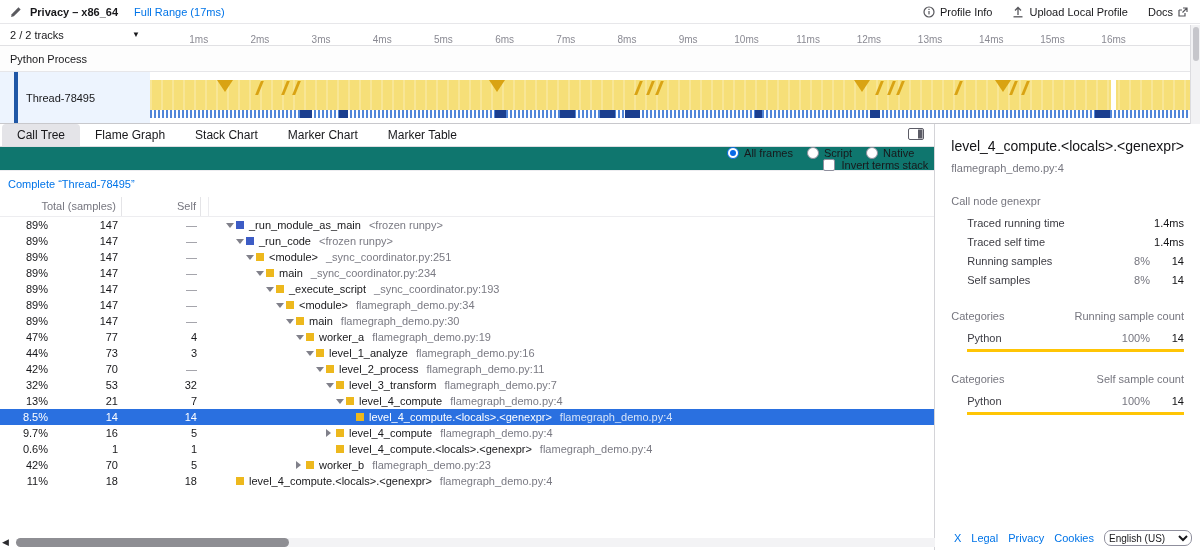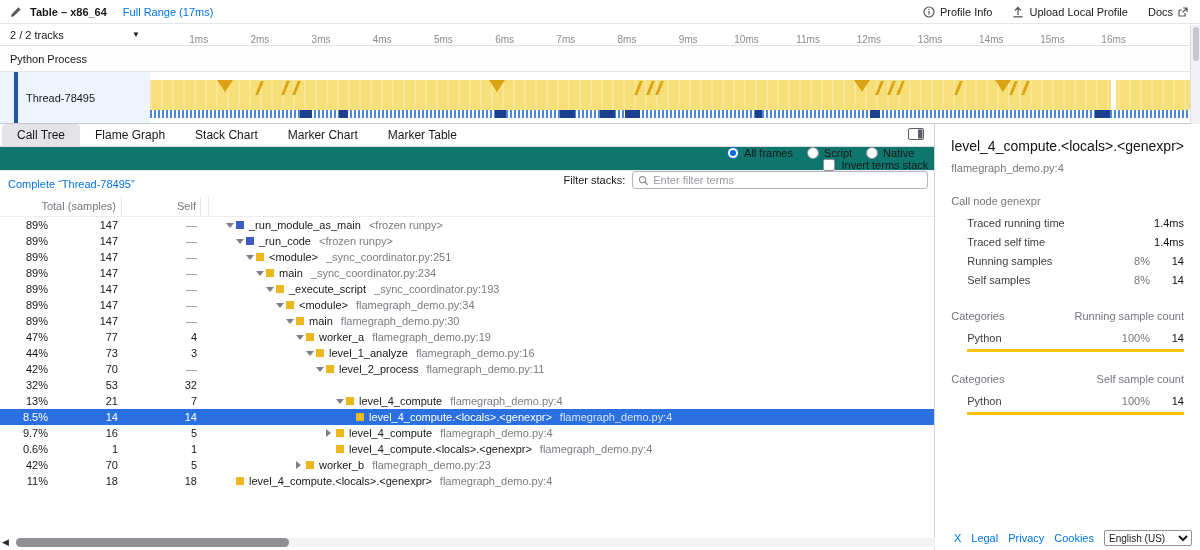--- a/index.html
+++ b/index.html
@@ -104,35 +104,35 @@
   .sb-section { margin-top:21px; display:flex; justify-content:space-between; color:#76767f; }
   .sb-rows { margin-top:6px; }
   .sb-row { display:flex; align-items:center; height:19px; padding-left:16px; }
   .sb-label { flex:1; color:#3c3c43; }
   .sb-pct { width:44px; text-align:right; color:#76767f; }
   .sb-val { width:34px; text-align:right; color:#131316; }
   .sb-bar-track { margin-left:16px; margin-top:2px; }
   .sb-bar { height:3px; background:var(--bar-yellow,#ffc505); }
   .sb-footer { position:absolute; right:8px; bottom:4px; display:flex; align-items:center; gap:10px; }
   .sb-footer a { color:var(--accent,#0074e8); text-decoration:none; cursor:pointer; }
-  .lang-select { font-family:inherit; font-size:10px; height:16px; border:1px solid #8f8f9d; border-radius:2px; background:#fff; color:#18181b; width:88px; }
+  .lang-select { font-family:inherit; font-size:10px; height:16px; border:1px solid #8f8f9d; border-radius:7px; background:#fff; color:#18181b; width:88px; }
 </style>
 </head>
 <body>
 
 <div class="app">
 
   <header class="topbar">
     <div class="topbar-left">
       <span class="icon">
         <svg width="12" height="12" viewBox="0 0 16 16">
             <path d="M11.3 1.8l2.9 2.9L5.1 13.8 1.5 14.5 2.2 10.9z" fill="#5a5a5f"></path>
           </svg>
       </span>
-      <span style="font-weight:bold;">Table – x86_64</span>
+      <span style="font-weight:bold;">Privacy – x86_64</span>
       <a class="range-link">Full Range (17ms)</a>
     </div>
     <div class="topbar-right">
       <button class="topbtn">
         <span class="icon">
           <svg width="12" height="12" viewBox="0 0 12 12">
               <circle cx="6" cy="6" r="5" fill="none" stroke="#57575c" stroke-width="1.2"></circle>
               <rect x="5.4" y="5" width="1.2" height="3.4" fill="#57575c"></rect>
               <rect x="5.4" y="2.8" width="1.2" height="1.2" fill="#57575c"></rect>
             </svg>
@@ -258,32 +258,20 @@
             </label>
             <label class="frame-opt">
               <span class="radio"></span>
               <span>Native</span>
             </label>
           </div>
         <label class="chk-wrap">
           <span class="checkbox"></span>
           <span>Invert terms stack</span>
         </label>
-        <div class="filter-group">
-          <span>Filter stacks:</span>
-          <div class="filter-box">
-            <span class="icon">
-              <svg width="11" height="11" viewBox="0 0 12 12">
-                  <circle cx="5" cy="5" r="3.4" fill="none" stroke="#8a8a93" stroke-width="1.2"></circle>
-                  <path d="M7.6 7.6L10.6 10.6" stroke="#8a8a93" stroke-width="1.3"></path>
-                </svg>
-            </span>
-            <input type="text" placeholder="Enter filter terms" style="">
-          </div>
-        </div>
       </div>
 
       <div class="breadcrumb-row">
         <a class="breadcrumb-link">Complete “Thread-78495”</a>
       </div>
 
       <div class="thead">
         <div class="th-total">Total (samples)</div>
         <div class="th-self">Self</div>
         <div class="th-gap"></div>
@@ -397,20 +385,26 @@
               <span class="twisty open"></span>
               <span class="sq yellow"></span>
               <span class="fn">level_2_process</span>
               <span class="file">flamegraph_demo.py:11</span>
             </div>
           </div>
           <div class="row">
             <span class="c-pct">32%</span>
             <span class="c-total">53</span>
             <span class="c-self">32</span>
+            <div class="c-tree" style="padding-left: 116px;">
+              <span class="twisty open"></span>
+              <span class="sq yellow"></span>
+              <span class="fn">level_3_transform</span>
+              <span class="file">flamegraph_demo.py:7</span>
+            </div>
           </div>
           <div class="row">
             <span class="c-pct">13%</span>
             <span class="c-total">21</span>
             <span class="c-self">7</span>
             <div class="c-tree" style="padding-left: 126px;">
               <span class="twisty open"></span>
               <span class="sq yellow"></span>
               <span class="fn">level_4_compute</span>
               <span class="file">flamegraph_demo.py:4</span>

